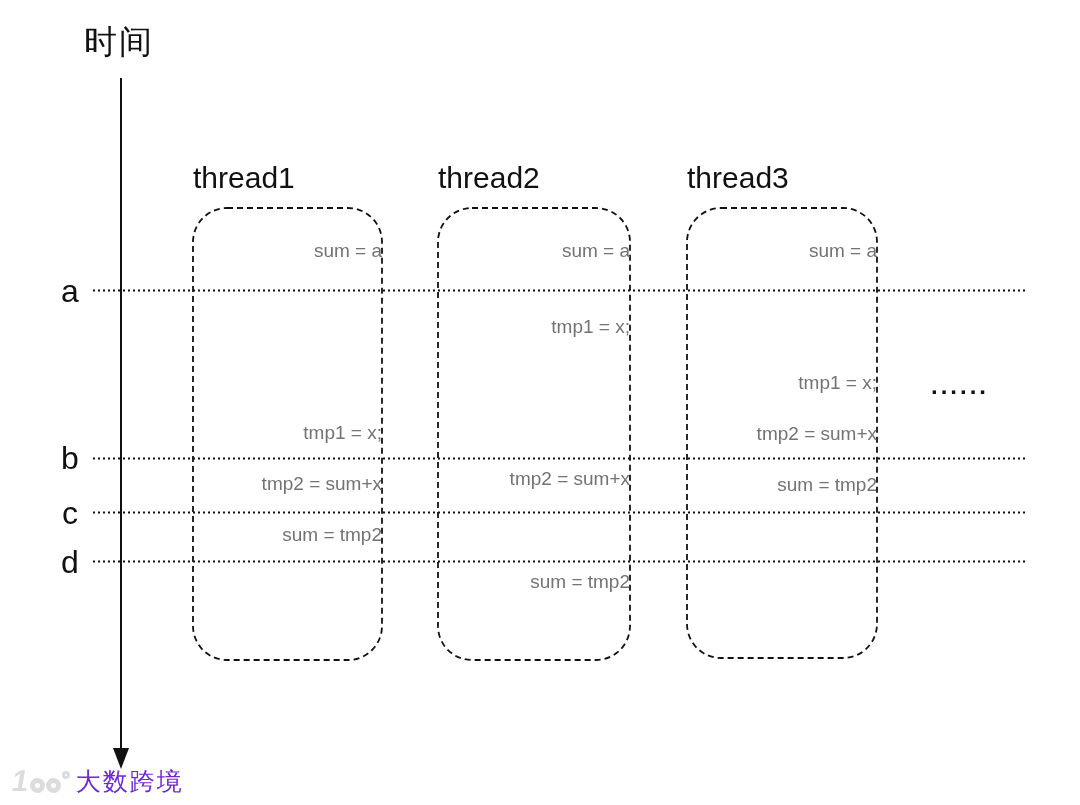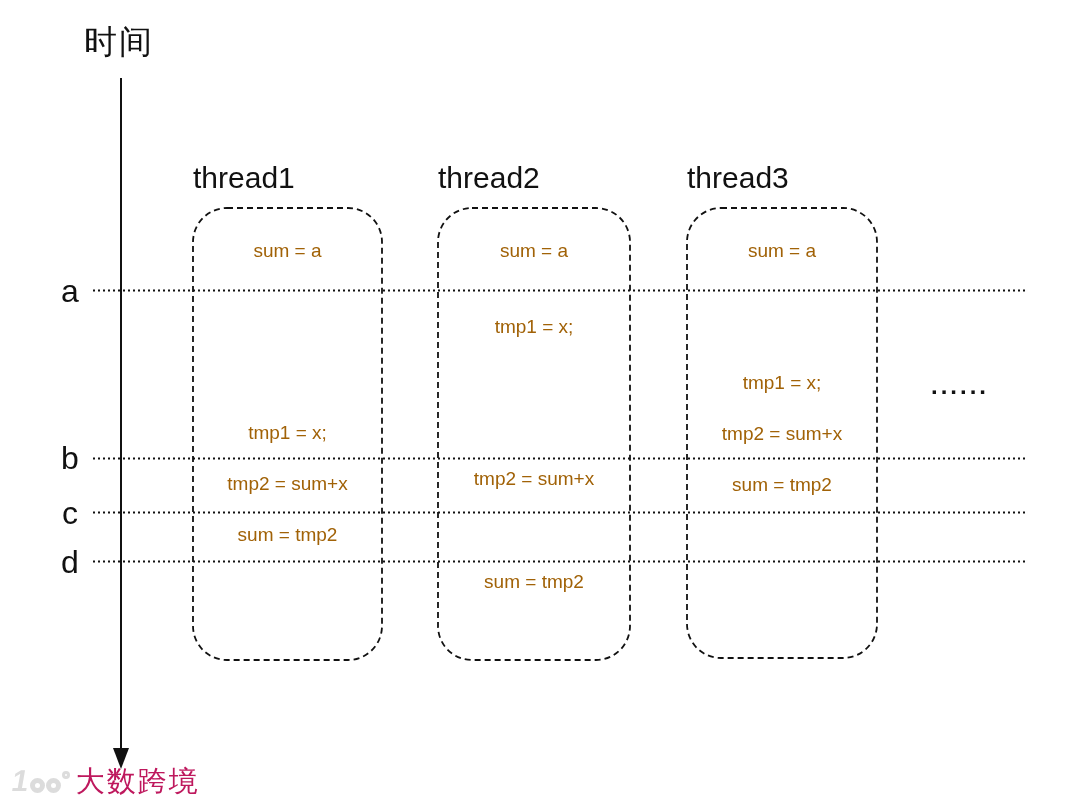--- a/index.html
+++ b/index.html
@@ -38,24 +38,24 @@
 
   .tl-label {
     width: 36px;
     text-align: center;
     font-size: 32px;
     line-height: 36px;
     color: #111111;
   }
 
   .stmt {
-    text-align: center;
+    text-align: right;
     font-size: 19px;
     line-height: 22px;
-    color: #a16207;
+    color: #737373;
     white-space: nowrap;
   }
 
   .ellipsis {
     left: 920px; top: 372px;
     width: 80px;
     text-align: center;
     font-size: 24px;
     font-weight: bold;
     letter-spacing: 3px;
@@ -86,23 +86,23 @@
     margin-bottom: 2px;
   }
   .wm-ring-sm {
     width: 8px; height: 8px;
     border: 3px solid #dcdcdc;
     border-radius: 50%;
     margin-left: 1px;
     margin-bottom: 16px;
   }
   .wm-text {
-    font-size: 29px;
+    font-size: 25px;
     letter-spacing: 2px;
-    color: #be185d;
+    color: #6d28d9;
     line-height: 28px;
   }
 </style>
 </head>
 <body>
 
 <div class="canvas">
 
   <svg class="layer" width="1080" height="805" viewBox="0 0 1080 805">
 

